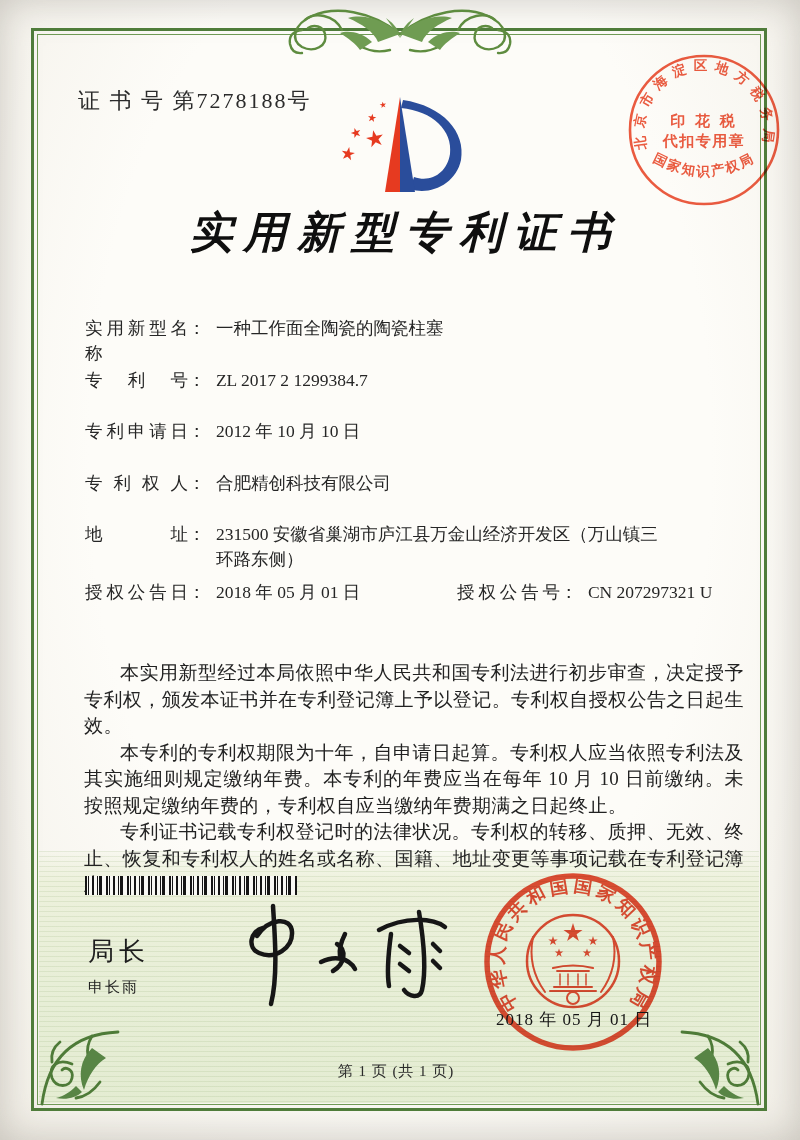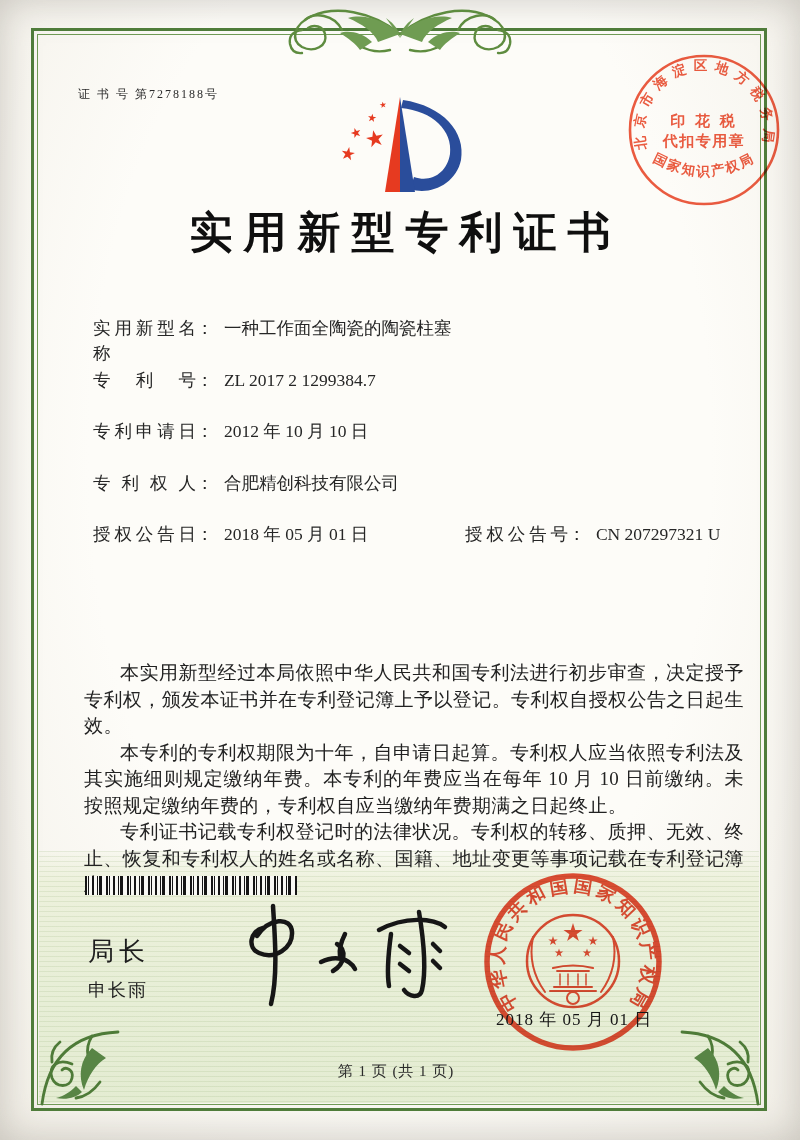--- a/index.html
+++ b/index.html
@@ -21,29 +21,29 @@
   .frame-inner{
     position:absolute;inset:3px;border:1px solid #6f9a55;
   }
   .green-zone{
     position:absolute;left:5px;right:5px;bottom:5px;top:820px;
     background:
       repeating-linear-gradient(180deg, rgba(120,156,88,.14) 0 1px, rgba(120,156,88,0) 1px 5px),
       linear-gradient(180deg, rgba(238,242,222,.25) 0%, #edf1dc 12%, #e7eed6 60%, #e4ecd2 100%);
   }
   .cert-number{
-    position:absolute;left:78px;top:86px;font-size:12px;letter-spacing:2px;color:#2b2b2b;
+    position:absolute;left:78px;top:86px;font-size:22px;letter-spacing:2px;color:#2b2b2b;
   }
   .logo{position:absolute;left:328px;top:92px;}
   .title{
     position:absolute;left:0;right:0;top:204px;text-align:center;
     font-size:43px;font-weight:bold;color:#0f0f0f;
-    letter-spacing:11px;padding-left:11px;
-  }
-  .fields{position:absolute;left:85px;top:316px;width:665px;font-size:17.5px;line-height:25px;margin-left:8px;}
+    letter-spacing:11px;padding-left:11px;font-style:italic;
+  }
+  .fields{position:absolute;left:85px;top:316px;width:665px;font-size:17.5px;line-height:25px;}
   .frow{height:51.5px;}
   .frow.addr{height:auto;margin-bottom:8px;}
   .flabel{
     display:inline-block;width:103px;text-align:justify;text-align-last:justify;
     -moz-text-align-last:justify;vertical-align:top;white-space:normal;
   }
   .fcolon{display:inline-block;vertical-align:top;}
   .fvalue{display:inline-block;vertical-align:top;margin-left:6px;}
   .fvalue.wrap{width:452px;}
   .grantrow{display:flex;}
@@ -54,21 +54,21 @@
   }
   .paras p{margin:0;text-indent:36px;}
   .barcode{
     position:absolute;left:85px;top:876px;width:212px;height:19px;
     background:repeating-linear-gradient(90deg,
       #151515 0 2px,#f8f8f4 2px 3px,#151515 3px 4px,#f8f8f4 4px 7px,
       #151515 7px 9px,#f8f8f4 9px 12px,#151515 12px 13px,#f8f8f4 13px 14px,
       #151515 14px 17px,#f8f8f4 17px 21px);
   }
   .signer-title{position:absolute;left:88px;top:934px;font-size:26px;letter-spacing:5px;color:#1e1e1e;}
-  .signer-name{position:absolute;left:88px;top:978px;font-size:18px;letter-spacing:2px;color:#1e1e1e;text-align:right;}
+  .signer-name{position:absolute;left:88px;top:978px;font-size:15px;letter-spacing:2px;color:#1e1e1e;text-align:right;}
   .signature{position:absolute;left:195px;top:898px;}
   .office-seal{position:absolute;left:478px;top:867px;mix-blend-mode:multiply;}
   .tax-stamp{position:absolute;left:624px;top:50px;mix-blend-mode:multiply;}
   .seal-date{
     position:absolute;left:496px;top:1008px;font-size:17px;letter-spacing:1px;color:#161616;
   }
   .footer{
     position:absolute;left:0;right:8px;top:1062px;text-align:center;font-size:15px;
     letter-spacing:1px;color:#2b2b2b;
   }
@@ -167,20 +167,24 @@
       <span class="flabel">专利号</span><span class="fcolon">：</span>
       <span class="fvalue">ZL 2017 2 1299384.7</span>
     </div>
     <div class="frow">
       <span class="flabel">专利申请日</span><span class="fcolon">：</span>
       <span class="fvalue">2012 年 10 月 10 日</span>
     </div>
     <div class="frow">
       <span class="flabel">专利权人</span><span class="fcolon">：</span>
       <span class="fvalue">合肥精创科技有限公司</span>
+    </div>
+    <div class="frow addr">
+      <span class="flabel">地址</span><span class="fcolon">：</span>
+      <span class="fvalue wrap">231500 安徽省巢湖市庐江县万金山经济开发区（万山镇三环路东侧）</span>
     </div>
     <div class="frow grantrow">
       <div class="grant-left">
         <span class="flabel">授权公告日</span><span class="fcolon">：</span>
         <span class="fvalue">2018 年 05 月 01 日</span>
       </div>
       <div class="grant-right">
         <span class="flabel">授权公告号</span><span class="fcolon">：</span>
         <span class="fvalue">CN 207297321 U</span>
       </div>

